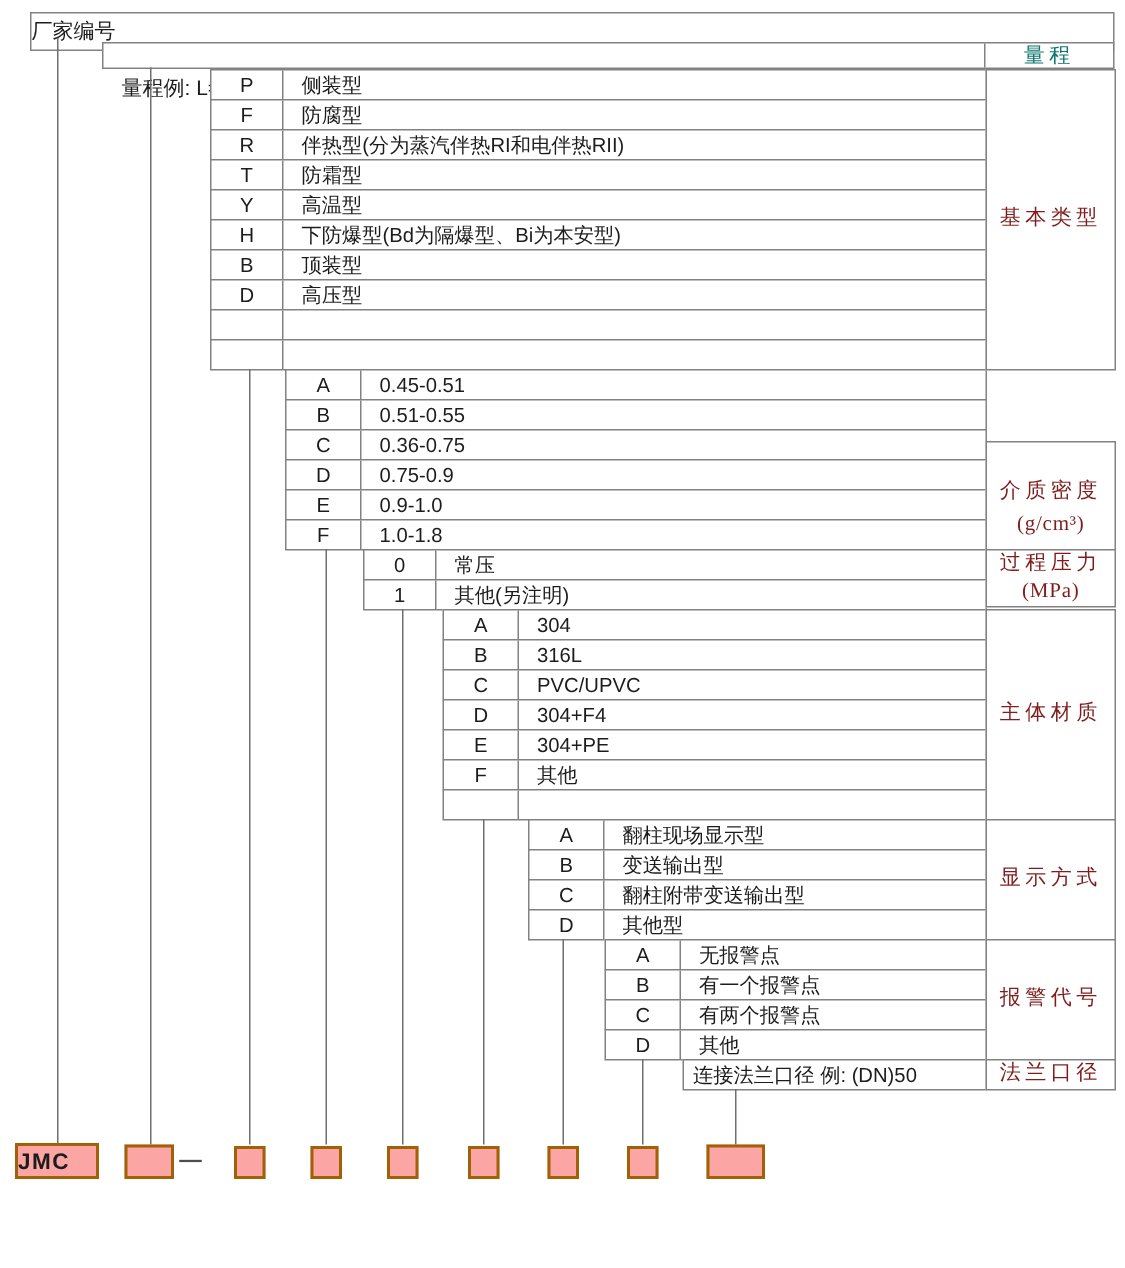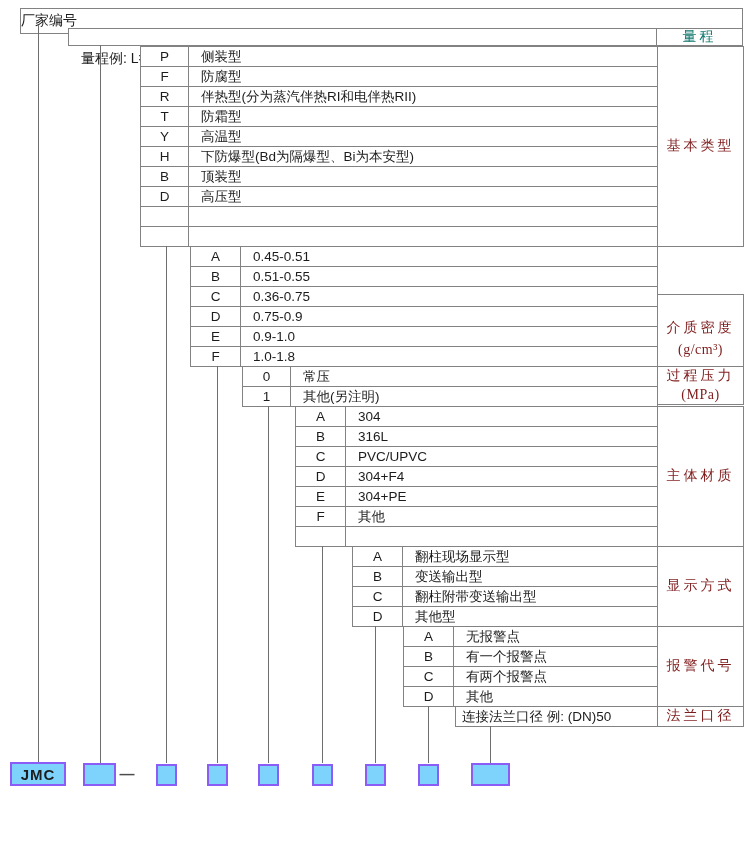--- a/index.html
+++ b/index.html
@@ -22,21 +22,21 @@
   .code { width:var(--cw); box-sizing:border-box; border-right:1px solid var(--bc); display:flex; align-items:center; justify-content:center; font-size:13.5px; }
   .desc { flex:1; display:flex; align-items:center; padding-left:12px; font-size:13.5px; white-space:nowrap; overflow:hidden; }
   
   .rlabel { position:absolute; left:657px; width:87px; box-sizing:border-box; border:1px solid var(--bc); background:#fff;
             display:flex; flex-direction:column; align-items:center; justify-content:center;
             font-family:"Liberation Serif", serif; letter-spacing:3px; font-size:14px; color:#7f1d1d; line-height:1.6; }
   .rlabel .sub { letter-spacing:0.5px; }
   
   .vline { position:absolute; width:1px; background:#6e6e6e; }
   
-  .bbox { position:absolute; box-sizing:border-box; border:2px solid #8b5cf6; background:#7dd3fc; display:flex; align-items:center; justify-content:center; }
+  .bbox { position:absolute; box-sizing:border-box; border:2px solid #a16207; background:#fca5a5; display:flex; align-items:center; }
   #box-jmc { font-weight:bold; font-size:15px; letter-spacing:1px; }
   #dash { position:absolute; display:flex; align-items:center; justify-content:center; font-weight:bold; color:#4c4c4c; font-size:15px; }
   
   #note { position:absolute; left:8px; top:790px; width:714px; color:#fe0e0e; font-weight:bold; font-size:20px; line-height:26px; letter-spacing:0.5px; }
 </style>
 </head>
 <body>
 
 <div id="canvas">
 

